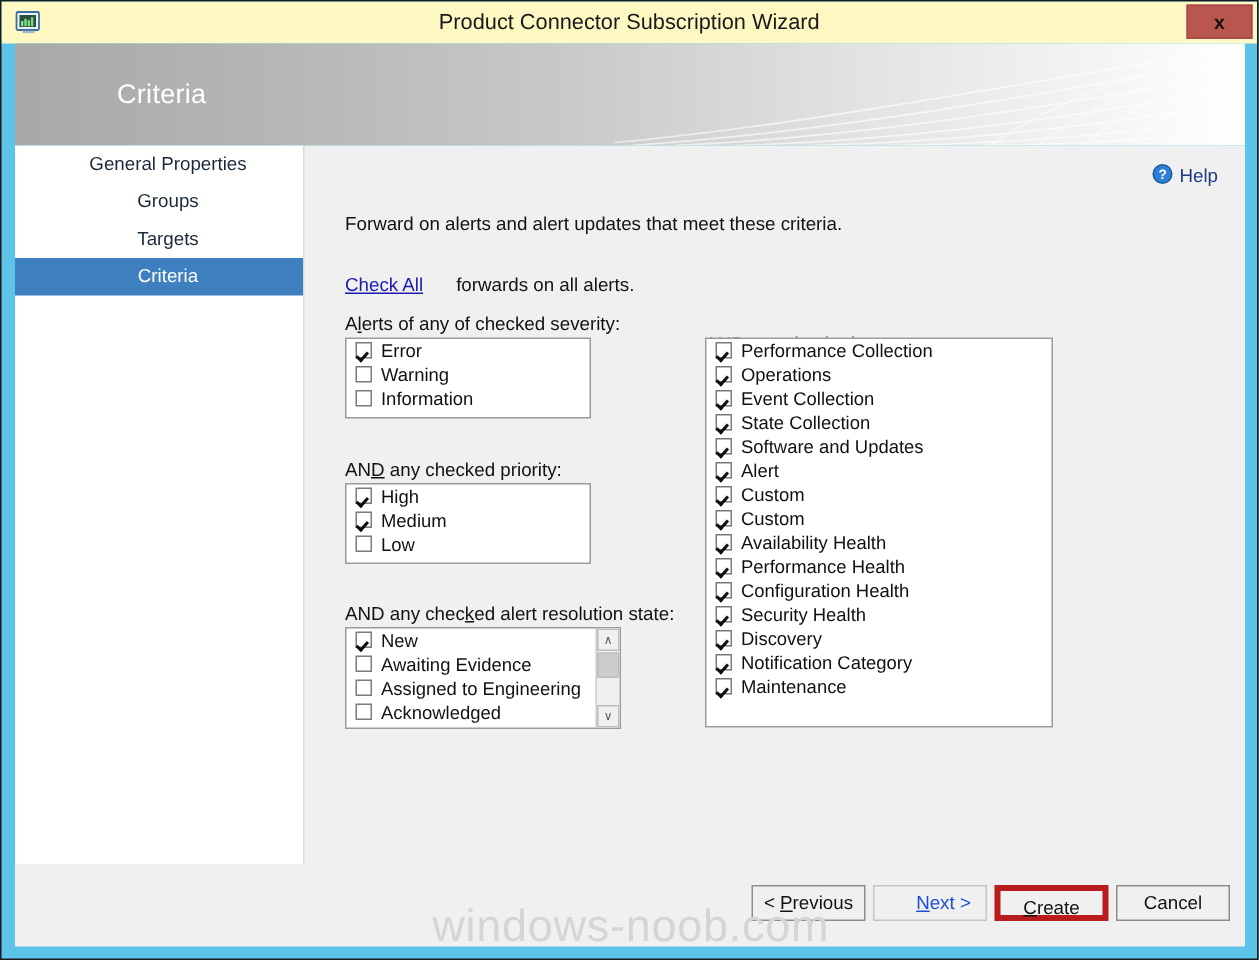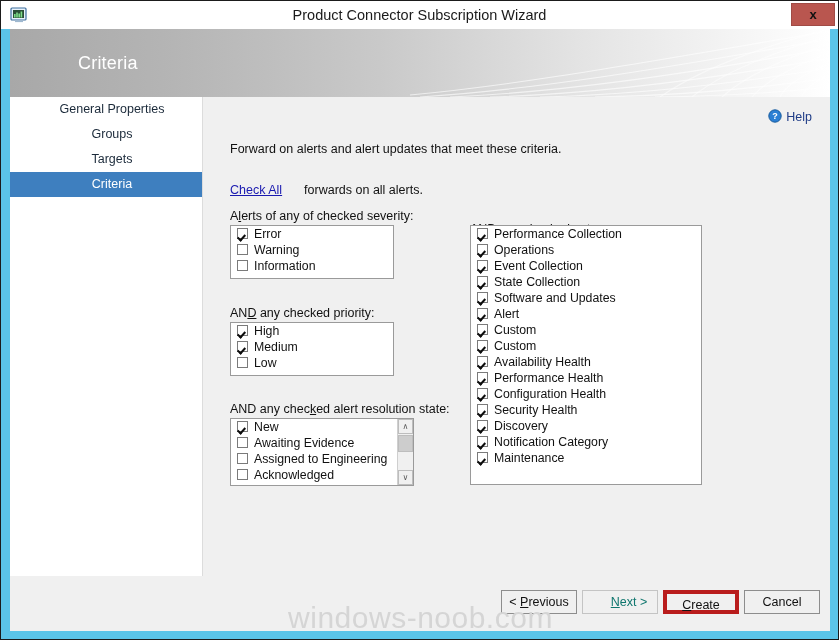--- a/index.html
+++ b/index.html
@@ -15,21 +15,21 @@
     left: 0; top: 0;
     width: 839px; height: 640px;
     background: #5bc4e8;
     border: 1px solid #1b1b1b;
     overflow: hidden;
   }
   
   #titlebar {
     position: absolute; left: 0; top: 0;
     width: 837px; height: 28px;
-    background: #ffffff;
+    background: #fef9c3;
   }
   #win-icon {
     position: absolute; left: 8px; top: 4px;
     width: 20px; height: 20px;
   }
   #title-text {
     position: absolute; left: 0; top: 0;
     width: 837px; height: 28px;
     line-height: 28px;
     text-align: center;
@@ -207,21 +207,21 @@
     height: 24px;
     line-height: 22px;
     text-align: center;
     font-size: 12.5px;
     color: #111;
     background: #f0f0f0;
     border: 1px solid #8d8d8d;
     cursor: pointer;
     white-space: nowrap;
   }
-  .btn.disabled { color: #0f766e; border-color: #c4c4c4; cursor: default; padding-left: 18px; }
+  .btn.disabled { color: #1d4ed8; border-color: #c4c4c4; cursor: default; padding-left: 18px; }
   .btn.default { border: 4px solid #b91c1c; }
   #watermark {
     position: absolute;
     left: 0; top: 600px;
     width: 839px;
     text-align: center;
     font-size: 30px;
     color: #d5d5d5;
     letter-spacing: .5px;
     pointer-events: none;

